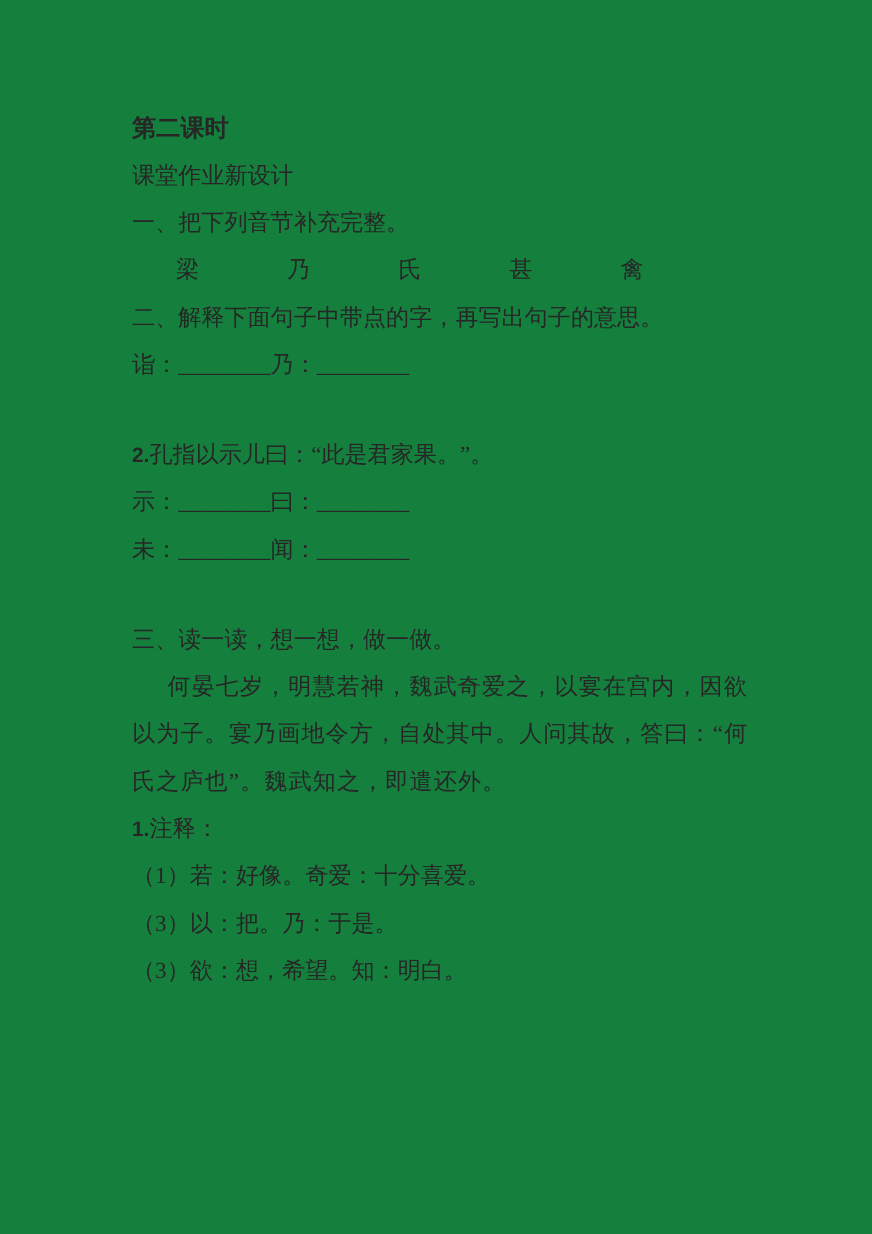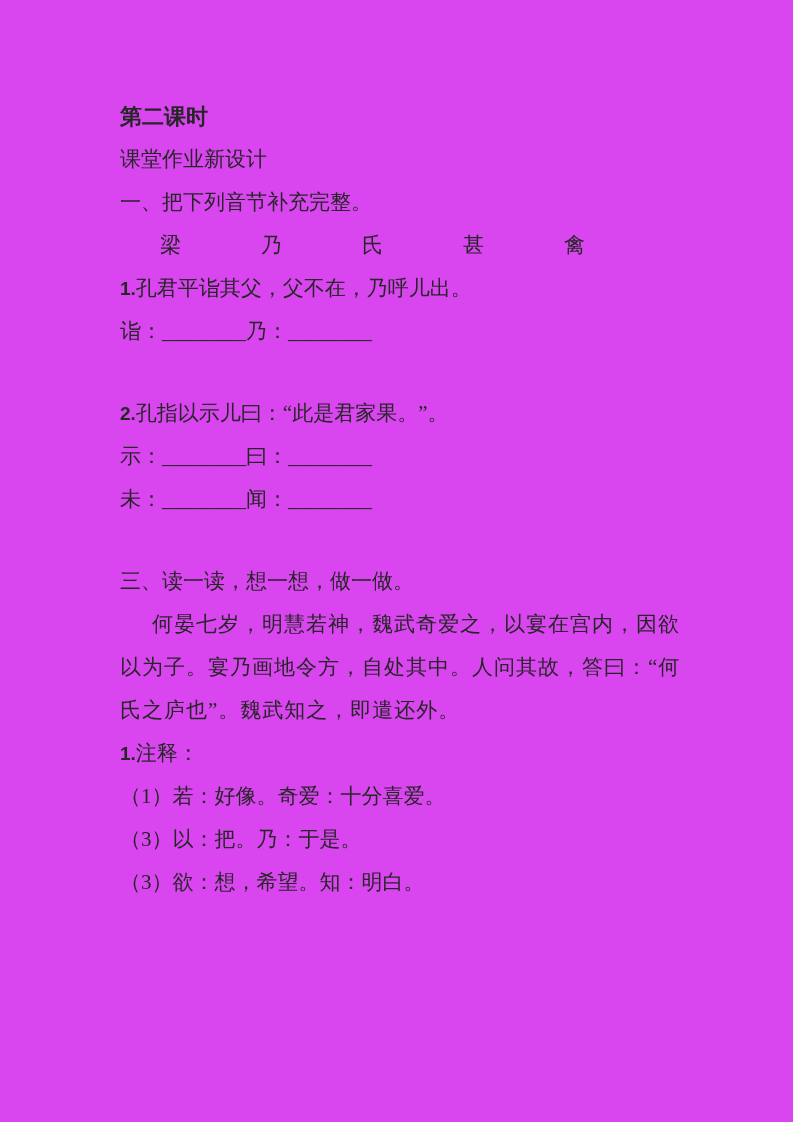--- a/index.html
+++ b/index.html
@@ -5,21 +5,21 @@
   html, body {
     margin: 0;
     padding: 0;
     background: #ffffff;
   }
   .page {
     position: relative;
     box-sizing: border-box;
     width: 793px;
     height: 1122px;
-    background: #d946ef;
+    background: #15803d;
     padding: 95px 60px 0 120px;
     font-family: "Liberation Serif", "DejaVu Serif", serif;
     font-size: 21px;
     color: #262626;
     overflow: hidden;
   }
   .line {
     height: 43px;
     line-height: 43px;
     white-space: nowrap;
@@ -68,22 +68,22 @@
 
   <div class="line">课堂作业新设计</div>
 
   <div class="line">一、把下列音节补充完整。</div>
 
 
   <div class="line char-row">
     <span class="col">梁</span><span class="col">乃</span><span class="col">氏</span><span class="col">甚</span><span class="col">禽</span>
   </div>
 
+  <div class="line">二、解释下面句子中带点的字，再写出句子的意思。</div>
 
-  <div class="line"><span class="num">1.</span><span>孔君平诣其父，父不在，乃呼儿出。</span></div>
   <div class="line">诣：________乃：________</div>
 
   <div class="line gap"><span class="num">2.</span><span>孔指以示儿曰：“此是君家果。”。</span></div>
   <div class="line">示：________曰：________</div>
 
   <div class="line">未：________闻：________</div>
 
   <div class="line gap">三、读一读，想一想，做一做。</div>
 
   <div class="line passage indent">何晏七岁，明慧若神，魏武奇爱之，以宴在宫内，因欲</div>

